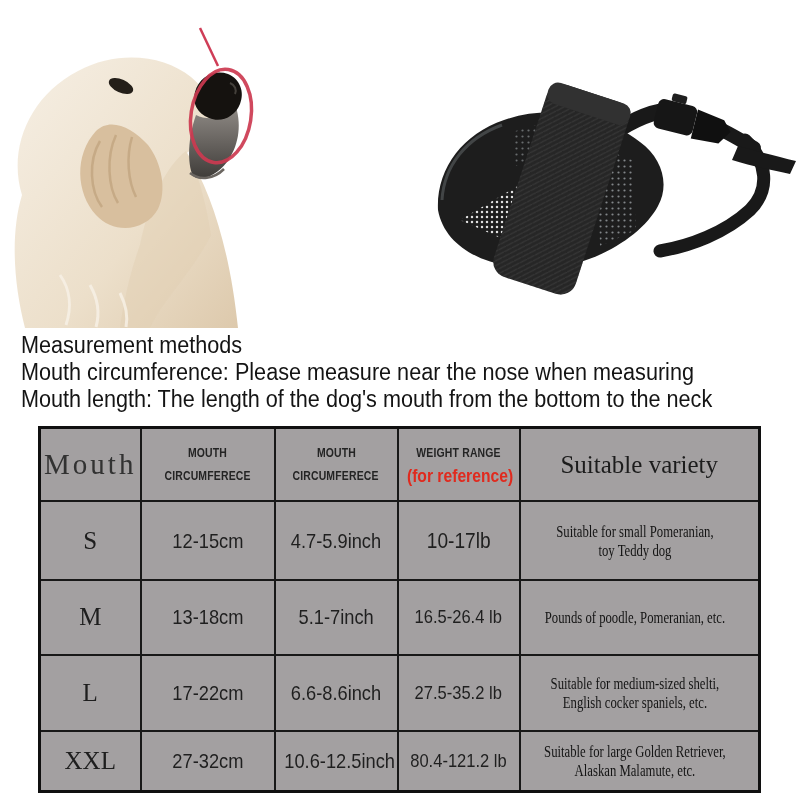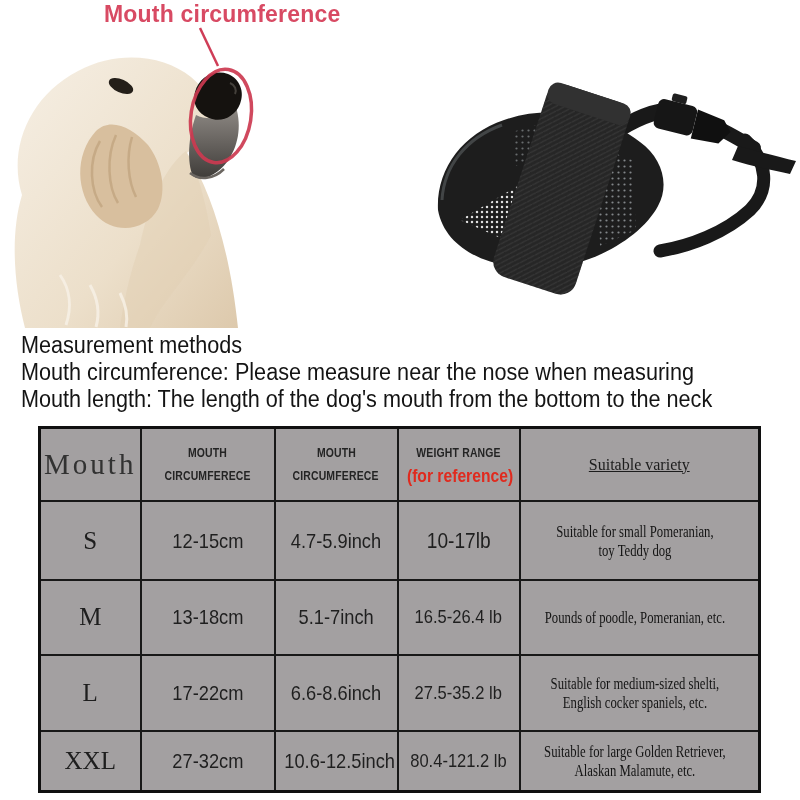--- a/index.html
+++ b/index.html
@@ -30,21 +30,21 @@
     border:3px solid #101010;
   }
   table.sizes td,table.sizes th{
     border:2px solid #181818;text-align:center;vertical-align:middle;
     padding:0;overflow:hidden;color:#1e1e1e;font-weight:normal;
   }
   .cond{display:inline-block;transform:scaleX(0.87);transform-origin:center;white-space:nowrap;}
   .head-sans{font-size:12px;font-weight:700;line-height:23px;letter-spacing:.2px;color:#242424;}
   .head-red{font-size:18px;font-weight:700;line-height:22px;color:#e02a1e;}
   .head-size{font-family:"Liberation Serif",serif;font-size:29px;letter-spacing:3px;color:#323232;font-weight:normal;}
-  .head-variety{font-family:"Liberation Serif",serif;font-size:16px;color:#1c1c1c;font-weight:normal;text-decoration:underline;}
+  .head-variety{font-family:"Liberation Serif",serif;font-size:25px;color:#1c1c1c;font-weight:normal;}
   .cell-size{font-family:"Liberation Serif",serif;font-size:25px;color:#1a1a1a;}
   .cell-num{font-size:21px;color:#1f1f1f;}
   .cell-weight{font-size:19px;color:#1f1f1f;}
   .cell-weight-big{font-size:22px;color:#1f1f1f;}
   td.variety{text-align:left;padding-left:12px;}
   .variety-text{
     display:inline-block;width:296px;font-family:"Liberation Serif",serif;
     font-size:16.5px;line-height:19px;white-space:pre-line;
     transform:scaleX(0.77);transform-origin:left center;color:#141414;
   }
@@ -117,21 +117,20 @@
       <rect x="118" y="38" width="86" height="22" rx="10" fill="#313131"></rect>
     </g>
 
     <g transform="rotate(14 290 75)">
       <rect x="254" y="56" width="40" height="30" rx="6" fill="#161616"></rect>
       <path d="M 294,58 L 322,62 L 331,72 L 322,86 L 294,88 Z" fill="#101010"></path>
       <rect x="266" y="48" width="15" height="8" rx="2" fill="#1f1f1f"></rect>
     </g>
   </svg>
 
-  <span class="anno-label">Mouth circumference</span>
   <svg class="anno-overlay" viewBox="0 0 800 360" aria-hidden="true">
     <line x1="200" y1="28" x2="218" y2="66" stroke="#cf3d57" stroke-width="2.5"></line>
     <ellipse cx="221" cy="116" rx="30" ry="47" transform="rotate(9 221 116)" fill="none" stroke="#cc3a50" stroke-width="3.5" opacity="0.92"></ellipse>
   </svg>
 
   <div class="measure">
     <div>Measurement methods</div>
     <div>Mouth circumference: Please measure near the nose when measuring</div>
     <div>Mouth length: The length of the dog's mouth from the bottom to the neck</div>
   </div>

